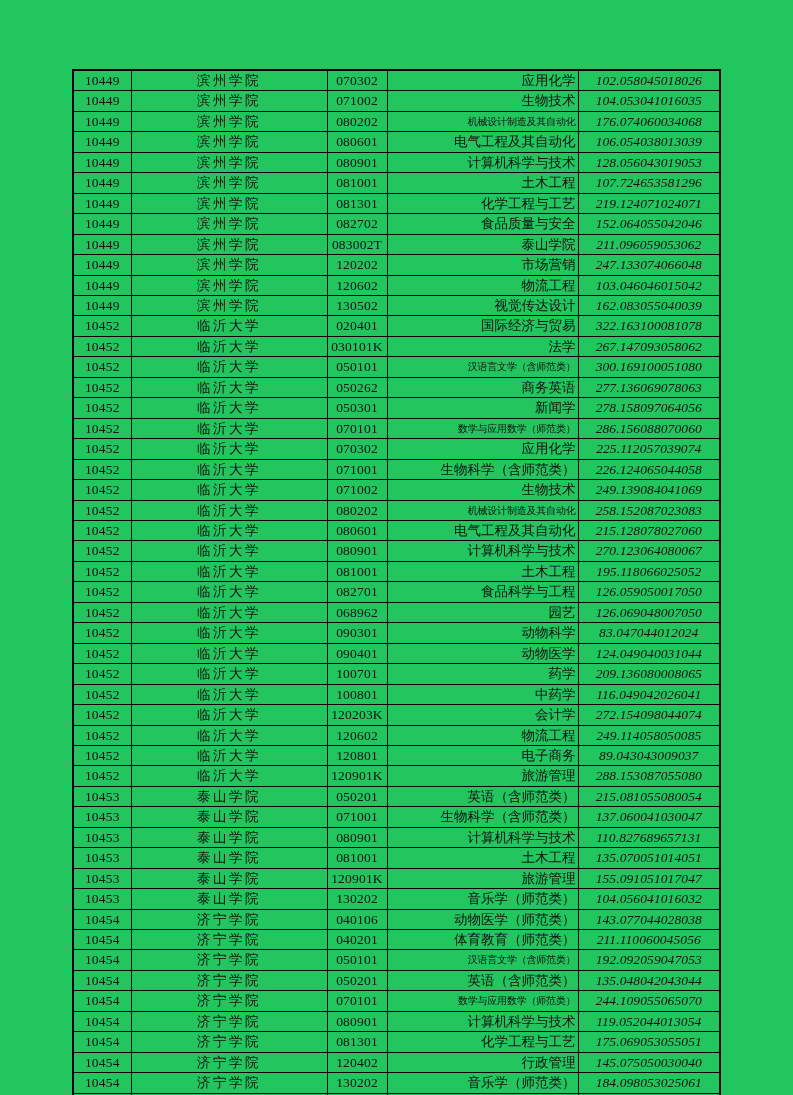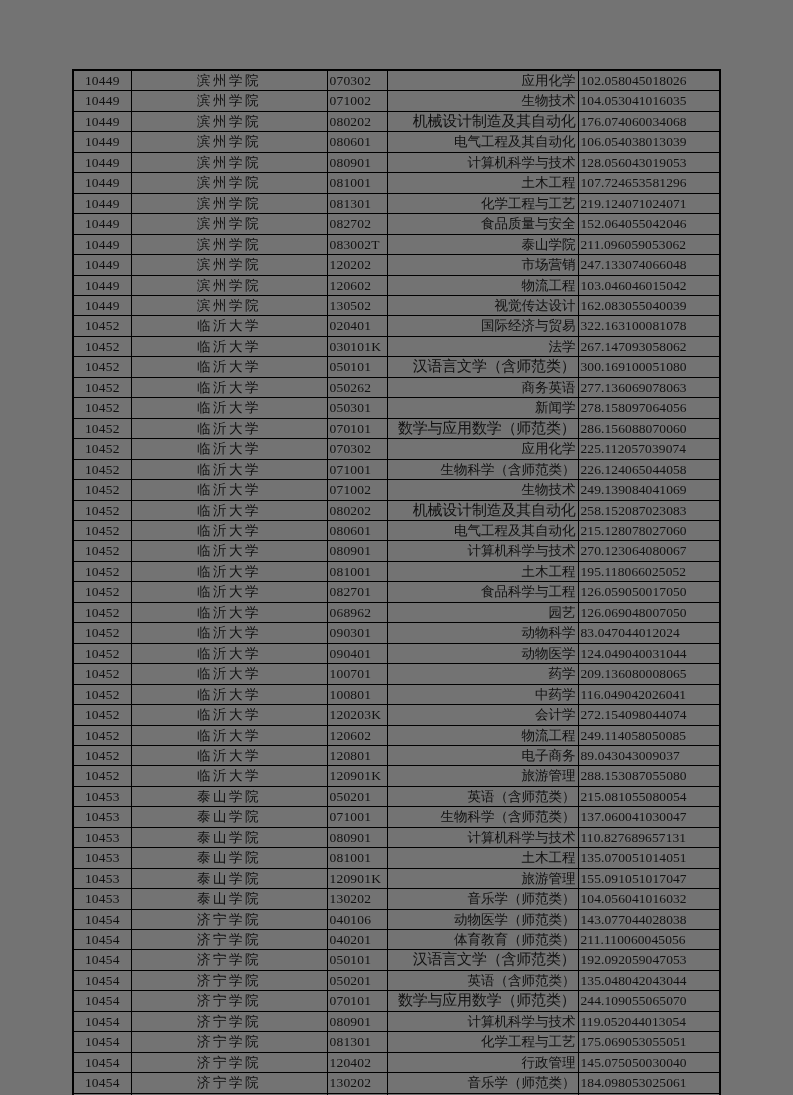--- a/index.html
+++ b/index.html
@@ -10,21 +10,21 @@
   body {
     width: 793px;
     height: 1095px;
     font-family: "Liberation Serif", "DejaVu Serif", serif;
     -webkit-font-smoothing: antialiased;
   }
   .page {
     position: relative;
     width: 793px;
     height: 1095px;
-    background: #737373;
+    background: #22c55e;
     overflow: hidden;
   }
   .table-wrap {
     position: absolute;
     left: 72px;
     top: 69px;
     width: 647px;
   }
   table.score-table {
     border-collapse: collapse;
@@ -53,36 +53,38 @@
     text-align: center;
     letter-spacing: 0.2px;
   }
   td.school {
     text-align: center;
     letter-spacing: 2.5px;
     font-size: 13.5px;
     margin-top: 23px;
   }
   td.major-code {
+    text-align: center;
     font-size: 12.5px;
     letter-spacing: 0.2px;
     margin-top: 41px;
   }
   td.major {
     text-align: right;
     font-size: 13.5px;
   }
   td.major.tight {
     letter-spacing: -0.2px;
-    font-size: 15px;
+    font-size: 10px;
   }
   td.score {
-    text-align: left;
+    text-align: center;
     font-size: 13.5px;
     letter-spacing: 0.1px;
+    font-style: italic;
   }
 </style>
 </head>
 <body>
 
 <div class="page">
   <div class="table-wrap">
     <table class="score-table">
       <colgroup>
         <col class="c-code">

